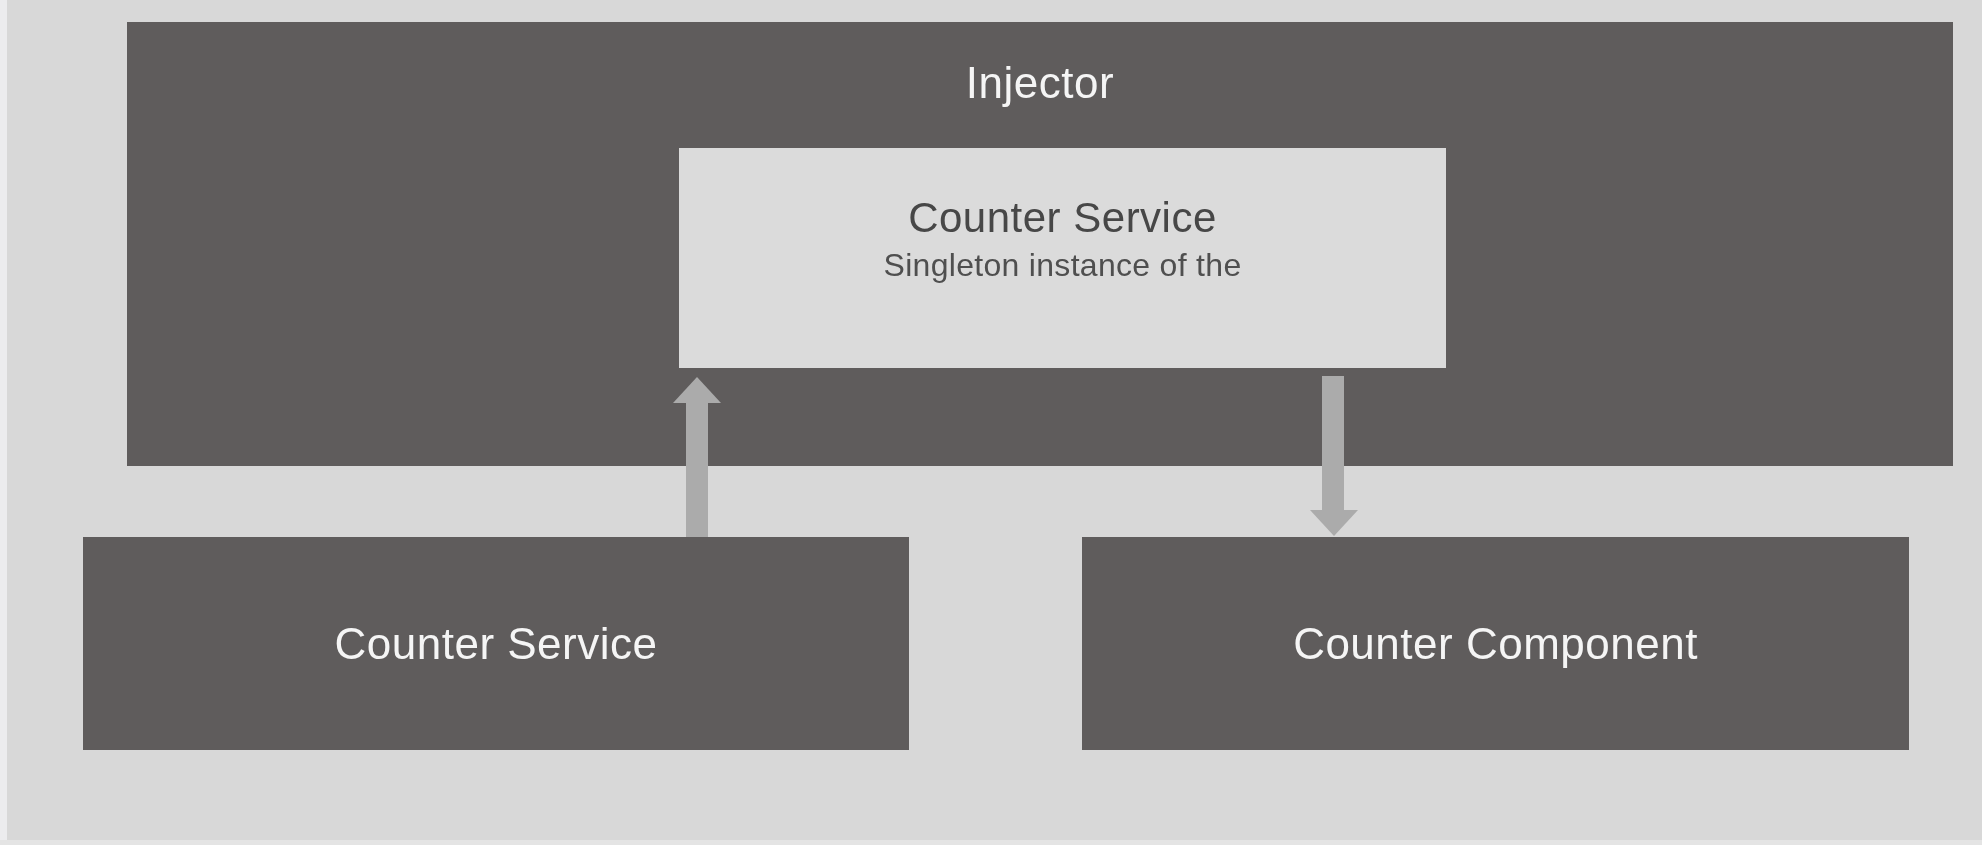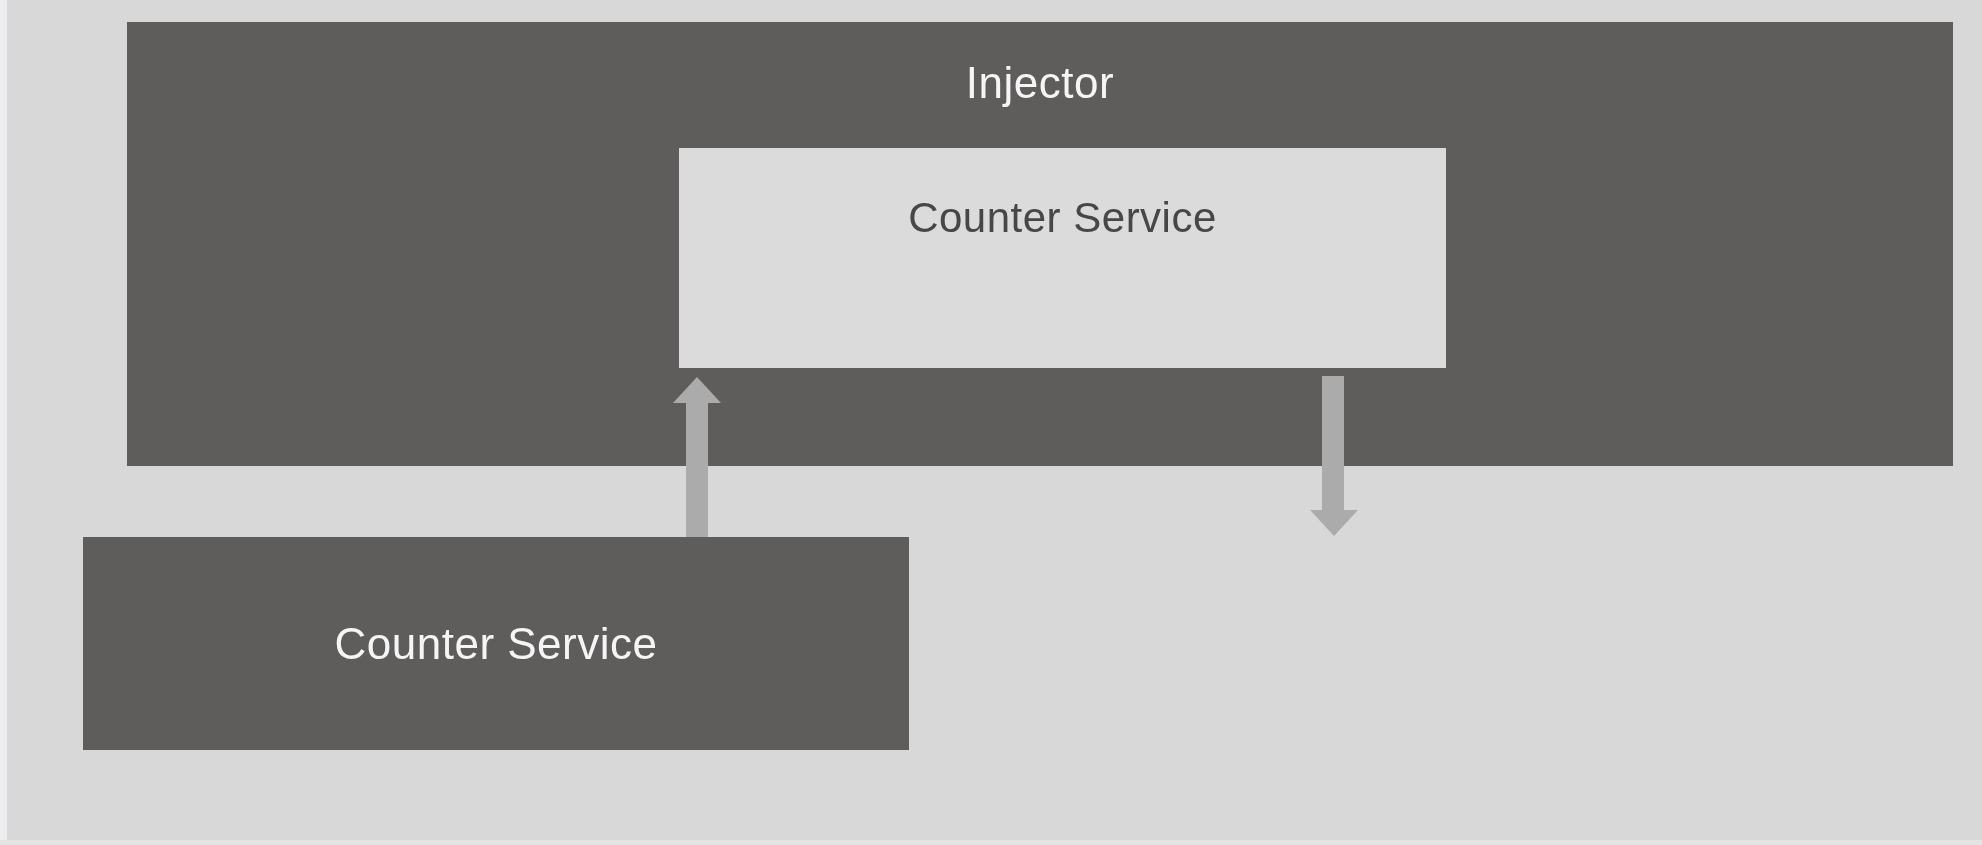--- a/index.html
+++ b/index.html
@@ -117,27 +117,31 @@
 <div class="canvas">
 
   <div class="edge-left"></div>
   <div class="edge-bottom"></div>
 
   <div class="injector-box">
     <div class="injector-title">Injector</div>
 
     <div class="service-box">
       <div class="service-title">Counter Service</div>
+      <div class="service-subtitle">Singleton instance of the</div>
     </div>
   </div>
 
   <div class="arrow-head up-head"></div>
   <div class="arrow-shaft up-shaft"></div>
 
   <div class="arrow-shaft down-shaft"></div>
   <div class="arrow-head down-head"></div>
 
   <div class="bottom-box bottom-box-left">
     <div class="bottom-label">Counter Service</div>
   </div>
 
+  <div class="bottom-box bottom-box-right">
+    <div class="bottom-label">Counter Component</div>
+  </div>
 
 </div>
 
 </body></html>

